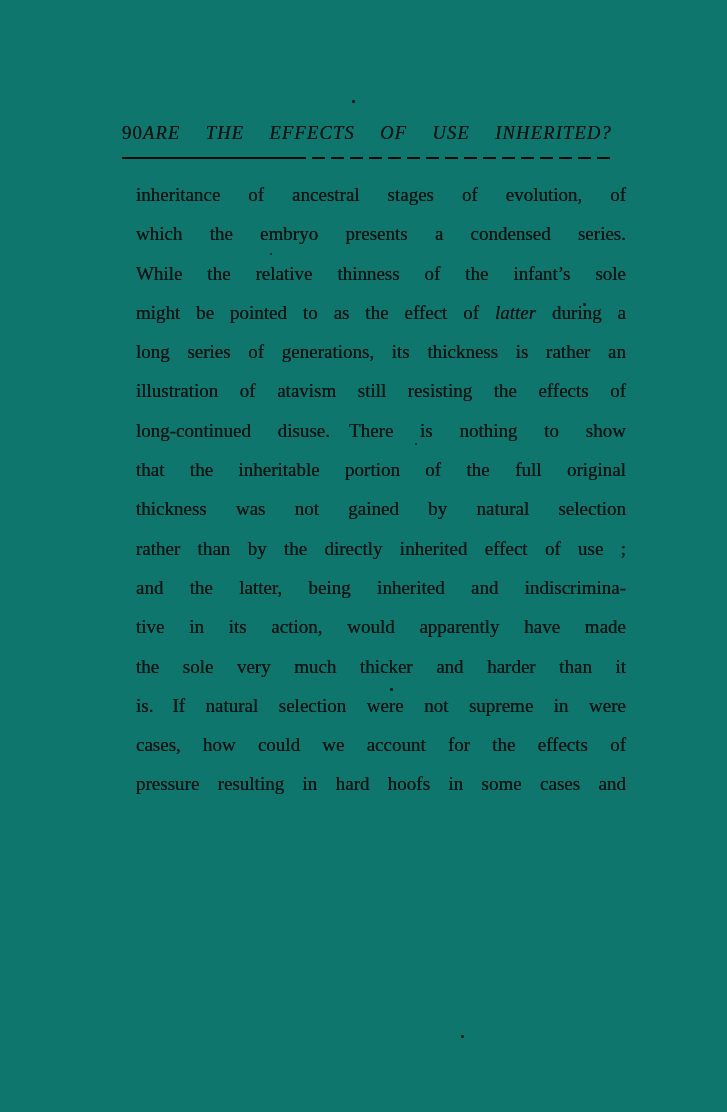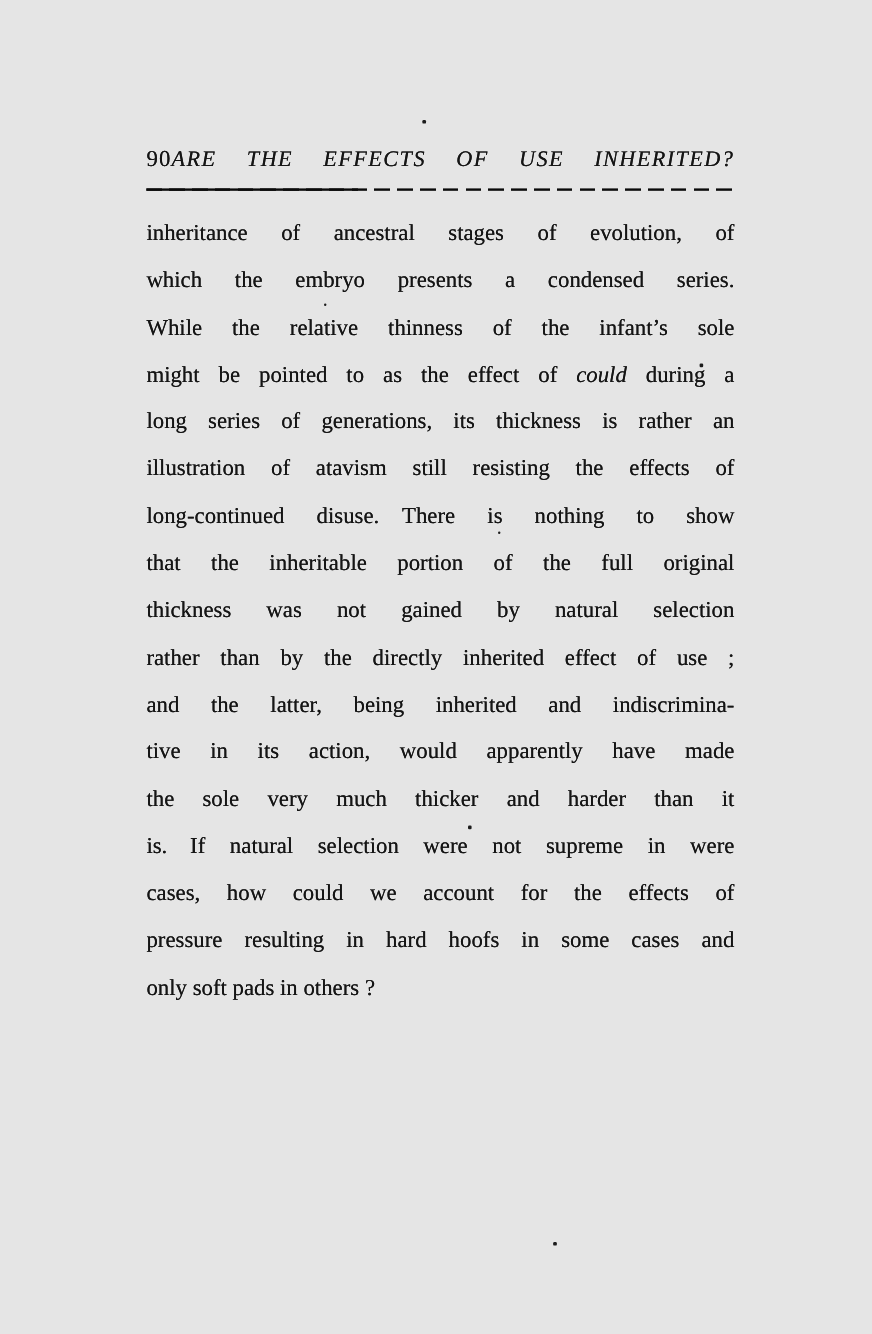--- a/index.html
+++ b/index.html
@@ -1,19 +1,19 @@
 <!DOCTYPE html>
 <html><head>
 <meta charset="utf-8">
 <style>
   html,body { margin:0; padding:0; background:#ffffff; }
   .page {
     position:relative;
     width:727px; height:1112px;
-    background:#e5e5e5;
+    background:#0f766e;
     font-family:"Liberation Serif", serif;
     color:#151515;
     overflow:hidden;
   }
   
   .running-head {
     position:absolute;
     left:122px; top:122px; width:490px;
     display:flex; align-items:baseline;
     font-size:19px;
@@ -36,21 +36,21 @@
   .head-rule {
     position:absolute;
     left:122px; top:157px; width:490px; height:2px;
     background-image:
       linear-gradient(to right, #0a0a0a 0 36%, rgba(0,0,0,0) 36%),
       repeating-linear-gradient(to right, #0a0a0a 0 13px, rgba(0,0,0,0) 13px 19px);
   }
   
   .body-text {
     position:absolute;
-    left:122px; top:175px; width:490px;
+    left:136px; top:175px; width:490px;
     font-size:19px;
     line-height:39.3px;
     text-shadow:0 0 0.4px rgba(0,0,0,.85);
   }
   .line {
     height:39.3px;
     text-align:justify;
     text-align-last:justify;
     text-justify:inter-word;
     white-space:normal;
@@ -75,34 +75,33 @@
     <span class="pagenum">90</span>
     <span class="head-title">ARE THE EFFECTS OF USE INHERITED?</span>
   </div>
 
   <div class="head-rule"></div>
 
   <div class="body-text" id="body-text">
       <div class="line"><span>inheritance of ancestral stages of evolution, of</span></div>
       <div class="line"><span>which the embryo presents a condensed series.</span></div>
       <div class="line"><span>While the relative thinness of the infant’s sole</span></div>
-      <div class="line"><span>might be pointed to as the effect of </span><em>could</em><span> during a</span></div>
+      <div class="line"><span>might be pointed to as the effect of </span><em>latter</em><span> during a</span></div>
       <div class="line"><span>long series of generations, its thickness is rather an</span></div>
       <div class="line"><span>illustration of atavism still resisting the effects of</span></div>
       <div class="line"><span>long-continued disuse. There is nothing to show</span></div>
       <div class="line"><span>that the inheritable portion of the full original</span></div>
       <div class="line"><span>thickness was not gained by natural selection</span></div>
       <div class="line"><span>rather than by the directly inherited effect of use ;</span></div>
       <div class="line"><span>and the latter, being inherited and indiscrimina-</span></div>
       <div class="line"><span>tive in its action, would apparently have made</span></div>
       <div class="line"><span>the sole very much thicker and harder than it</span></div>
       <div class="line"><span>is. If natural selection were not supreme in were</span></div>
       <div class="line"><span>cases, how could we account for the effects of</span></div>
       <div class="line"><span>pressure resulting in hard hoofs in some cases and</span></div>
-      <div class="line last"><span>only soft pads in others ?</span></div>
     </div>
 
   <div id="artifacts">
       <div class="speck" style="left: 352px; top: 100px; width: 3px; height: 3px;"></div>
       <div class="speck" style="left: 270px; top: 253px; width: 2px; height: 2px;"></div>
       <div class="speck" style="left: 583px; top: 303px; width: 3px; height: 3px;"></div>
       <div class="speck" style="left: 415px; top: 443px; width: 2px; height: 2px;"></div>
       <div class="speck" style="left: 390px; top: 688px; width: 3px; height: 3px;"></div>
       <div class="speck" style="left: 461px; top: 1035px; width: 3px; height: 3px;"></div>
     </div>

